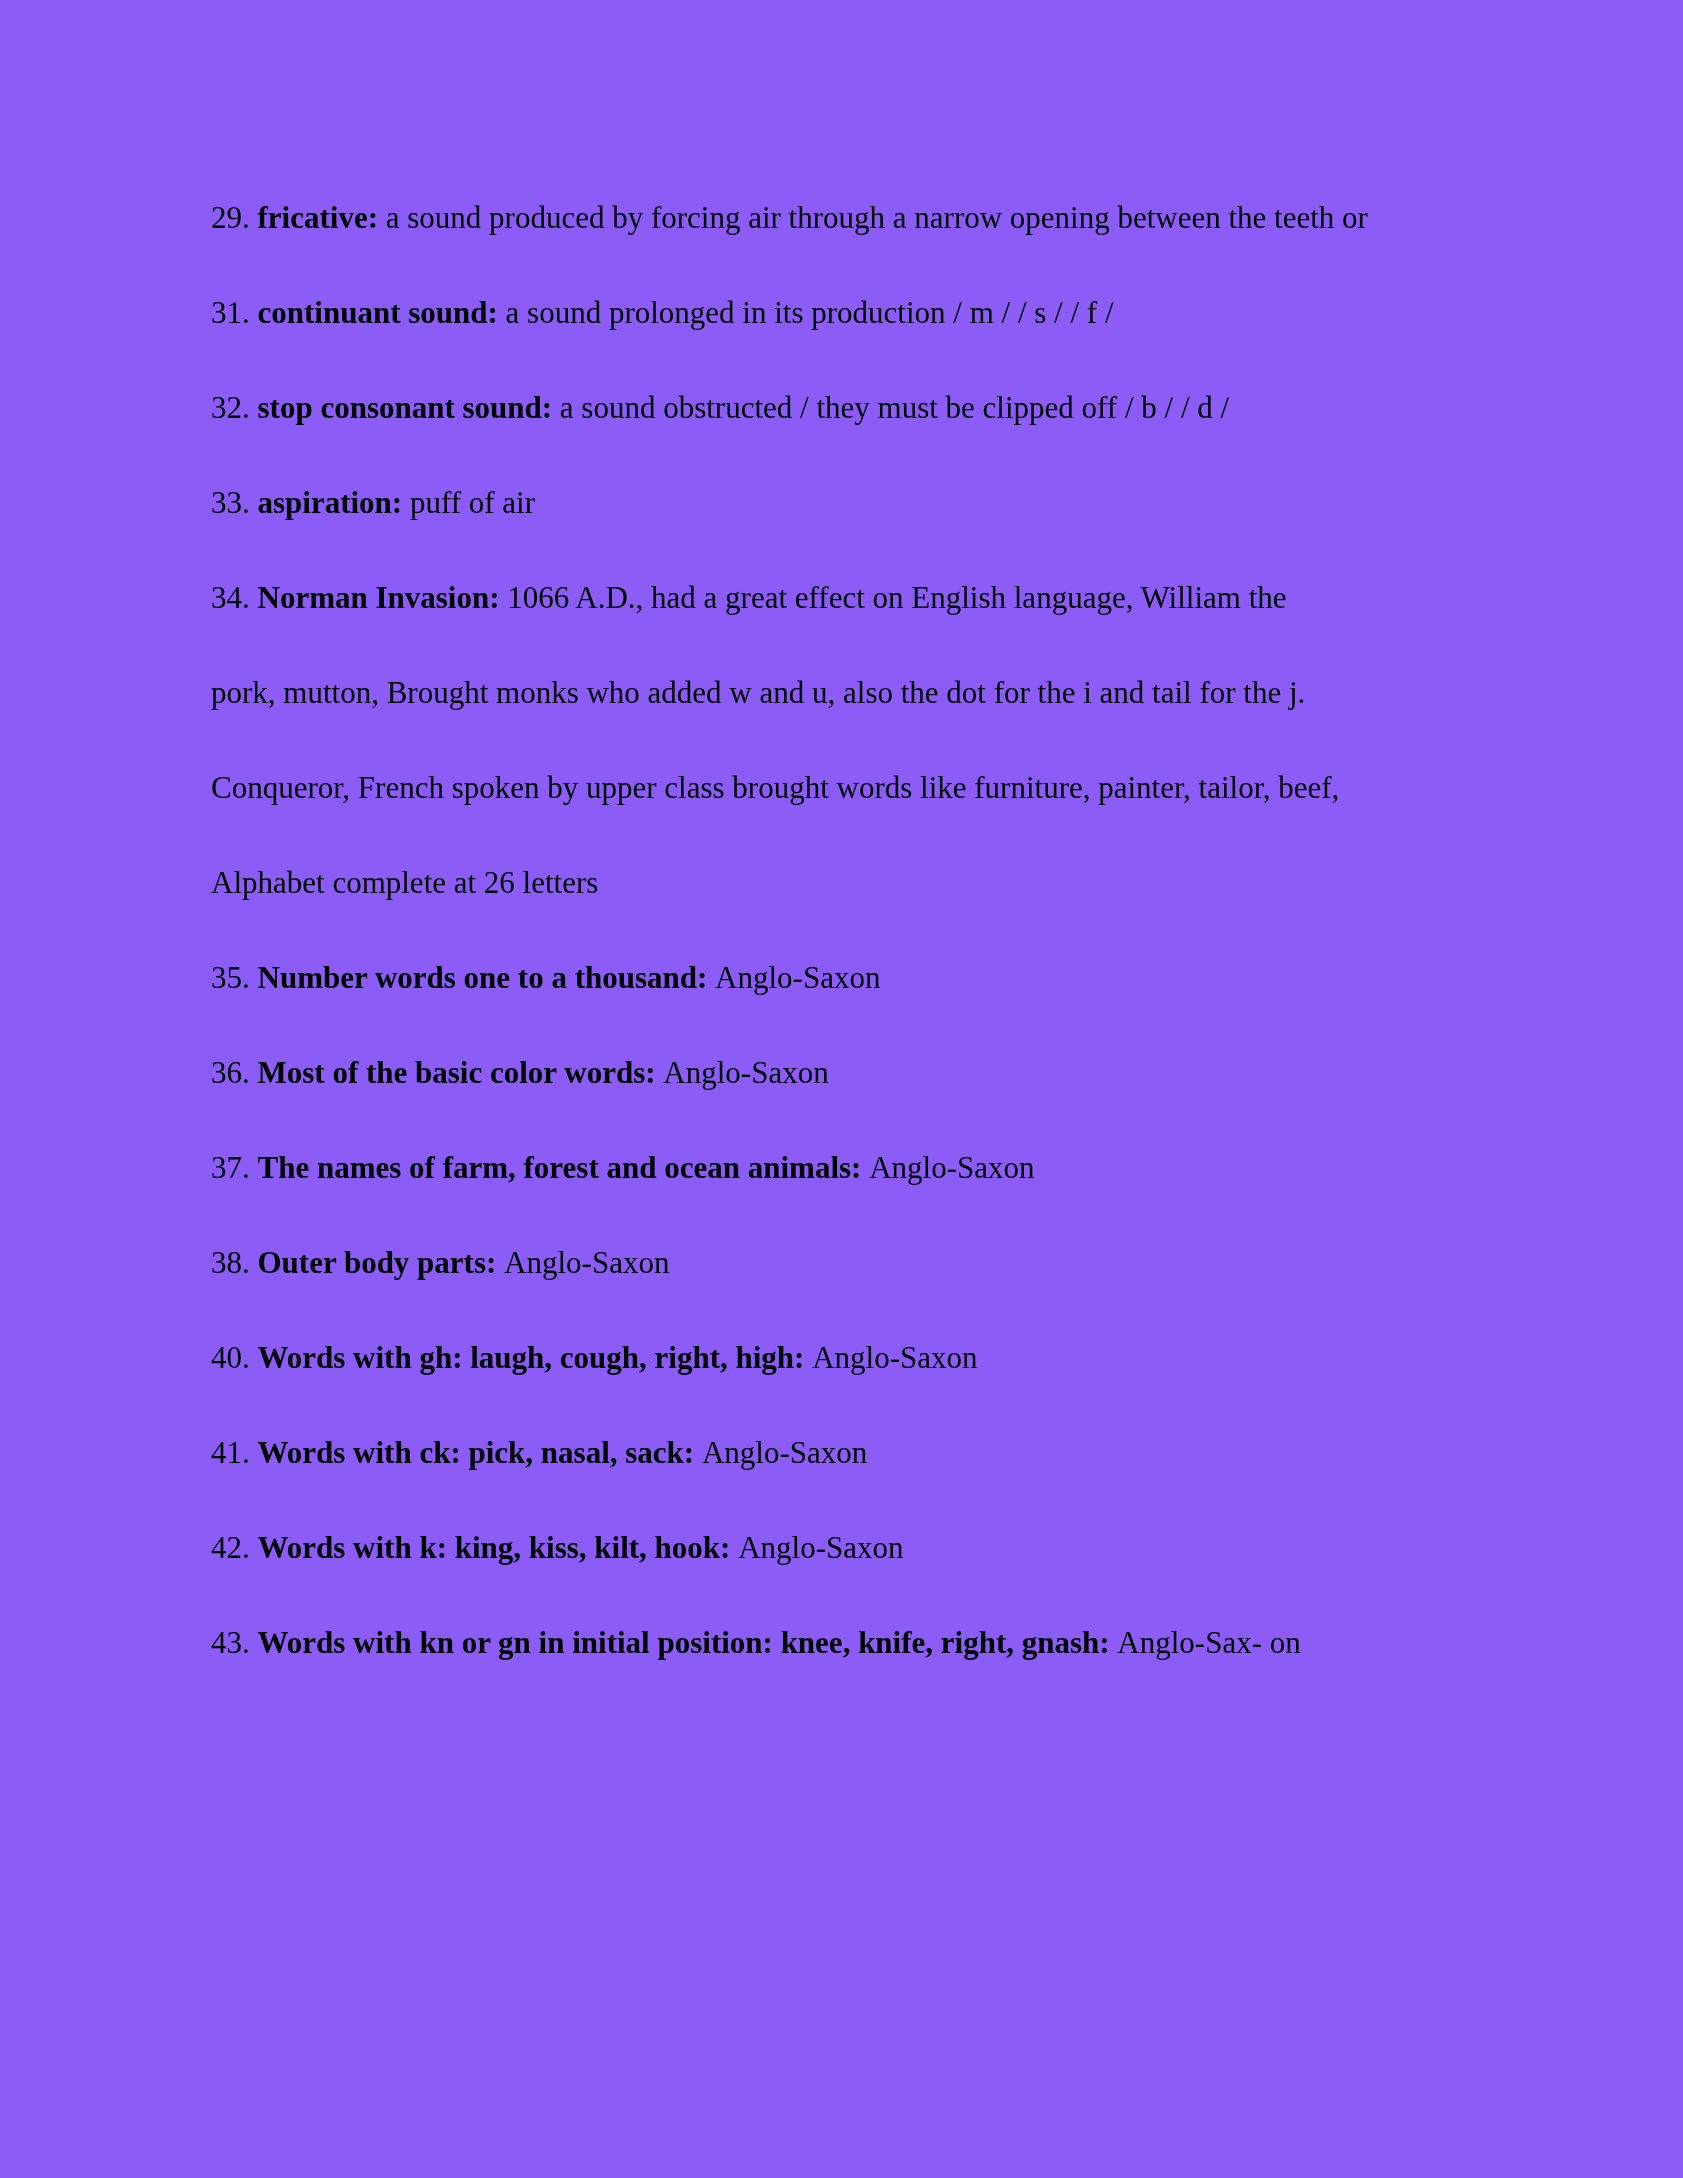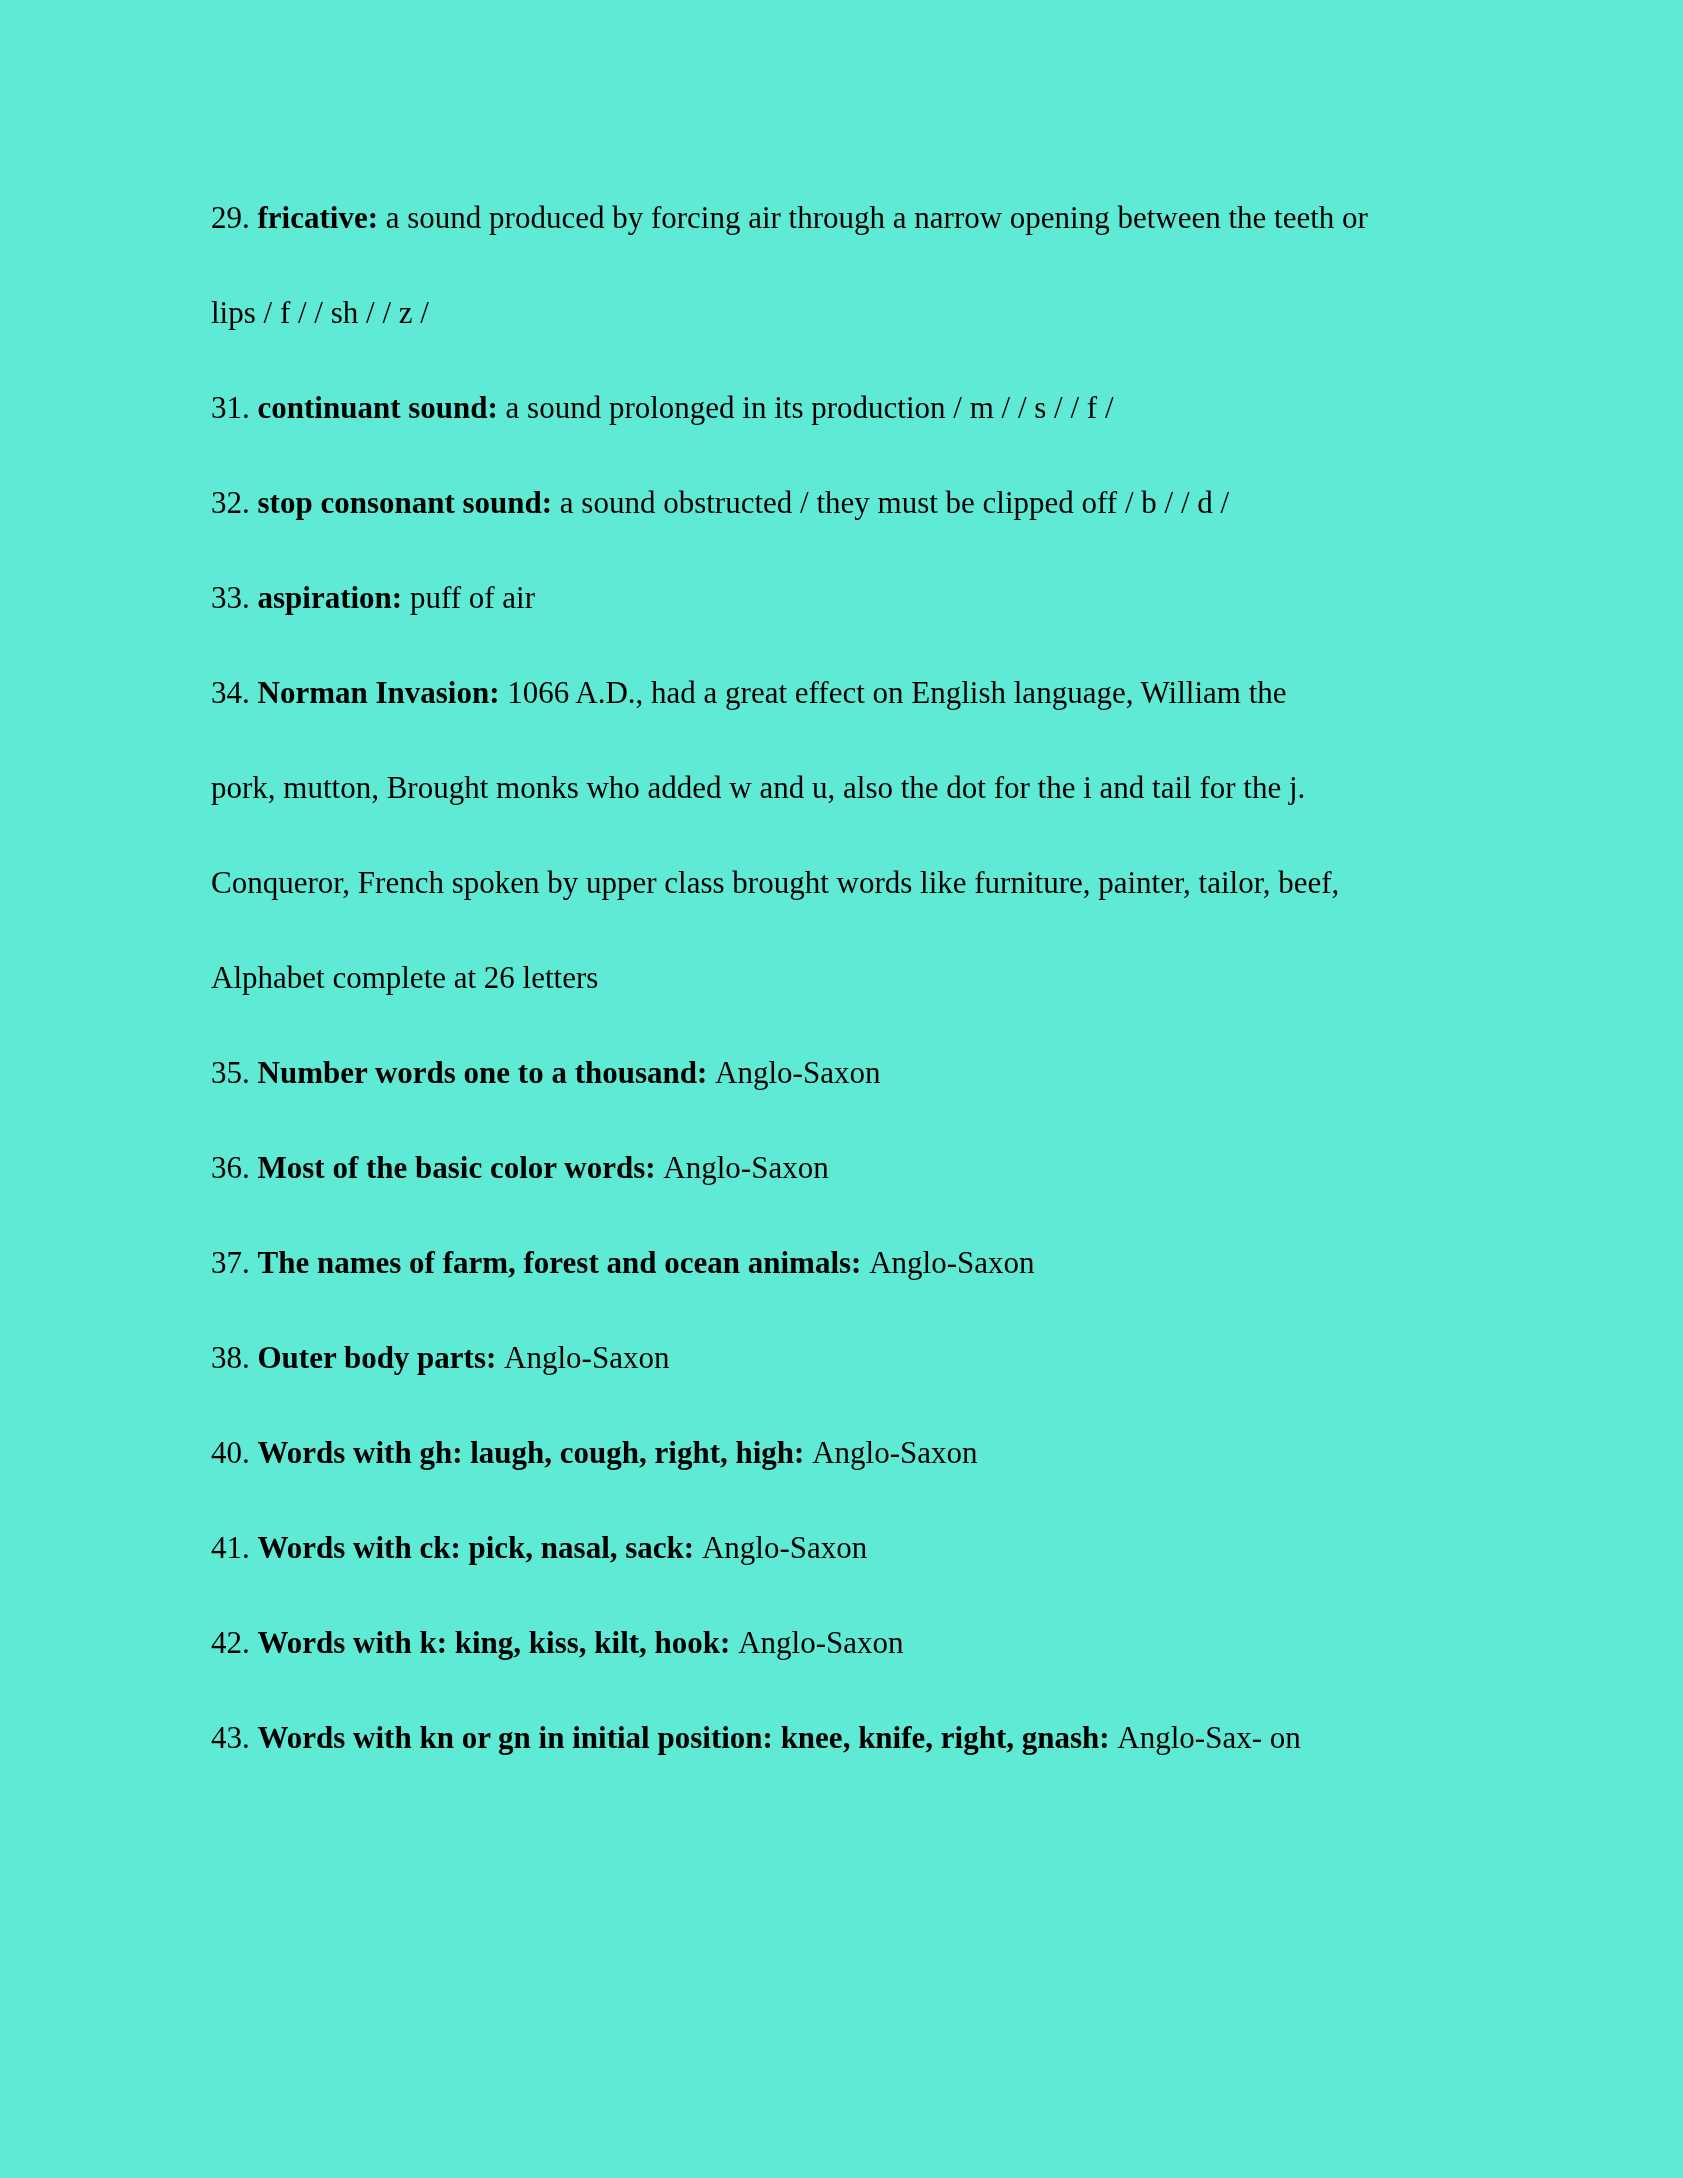--- a/index.html
+++ b/index.html
@@ -4,21 +4,21 @@
 <style>
   html, body {
     margin: 0;
     padding: 0;
     background: #ffffff;
   }
   .page {
     position: relative;
     width: 1683px;
     height: 2178px;
-    background: #5eead4;
+    background: #8b5cf6;
     box-sizing: border-box;
     padding: 170px 188px 0 211px;
     font-family: "Liberation Serif", "DejaVu Serif", serif;
     font-size: 31px;
     color: #000000;
   }
   .line {
     margin: 0;
     line-height: 95px;
     white-space: pre;
@@ -28,21 +28,20 @@
   .seg { font-weight: normal; }
   .seg.bold { font-weight: bold; }
 </style>
 </head>
 <body>
 
 <div class="page">
 
   <p class="line"><span class="seg">29. </span><span class="seg bold">fricative: </span><span class="seg">a sound produced by forcing air through a narrow opening between the teeth or</span></p>
 
-  <p class="line"><span class="seg">lips / f / / sh / / z /</span><span class="seg bold"></span><span class="seg"></span></p>
 
 
   <p class="line"><span class="seg">31. </span><span class="seg bold">continuant sound: </span><span class="seg">a sound prolonged in its production / m / / s / / f /</span></p>
 
   <p class="line"><span class="seg">32. </span><span class="seg bold">stop consonant sound: </span><span class="seg">a sound obstructed / they must be clipped off / b / / d /</span></p>
 
   <p class="line"><span class="seg">33. </span><span class="seg bold">aspiration: </span><span class="seg">puff of air</span></p>
 
   <p class="line"><span class="seg">34. </span><span class="seg bold">Norman Invasion: </span><span class="seg">1066 A.D., had a great effect on English language, William the</span></p>
 

